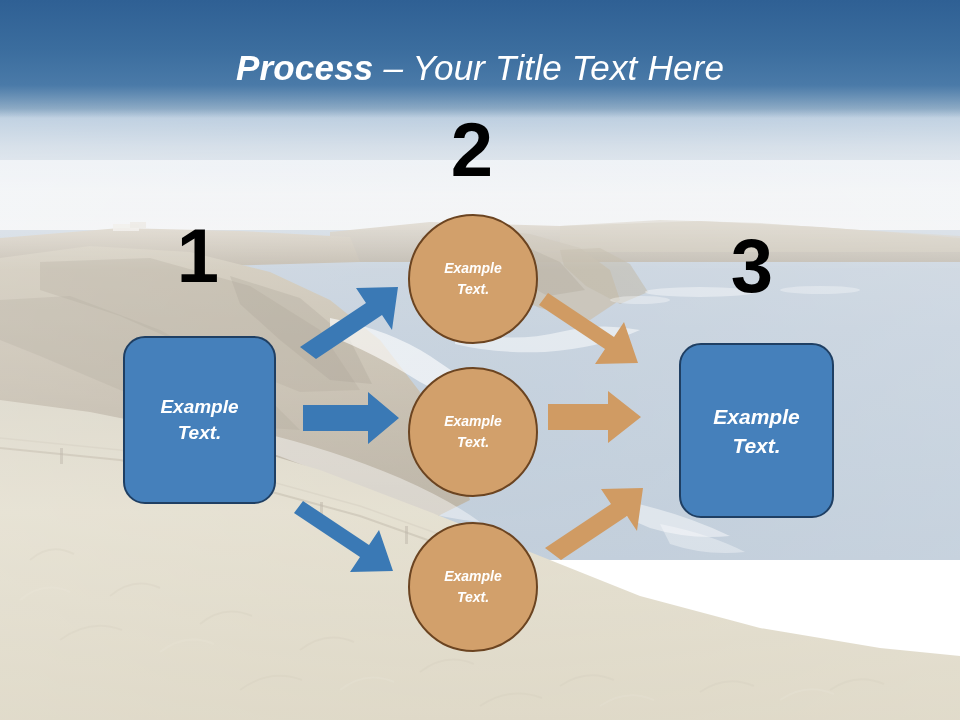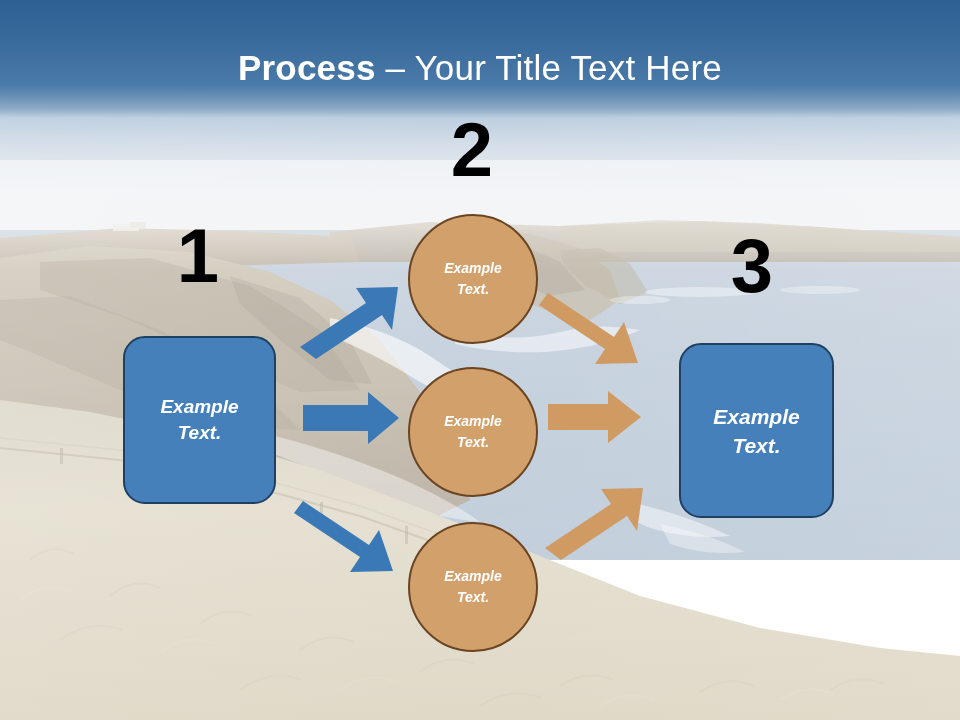--- a/index.html
+++ b/index.html
@@ -43,20 +43,21 @@
     position: absolute;
     left: 0; top: 47px;
     width: 960px;
     text-align: center;
     z-index: 3;
     color: #ffffff;
     font-size: 35px;
     line-height: 42px;
     letter-spacing: 0.2px;
     white-space: nowrap;
+    font-style: italic;
   }
   #slide-title .t-bold { font-weight: bold; }
   #slide-title .t-light { font-weight: normal; }
 
   
   .step-number {
     position: absolute;
     z-index: 6;
     color: #000000;
     font-weight: bold;

